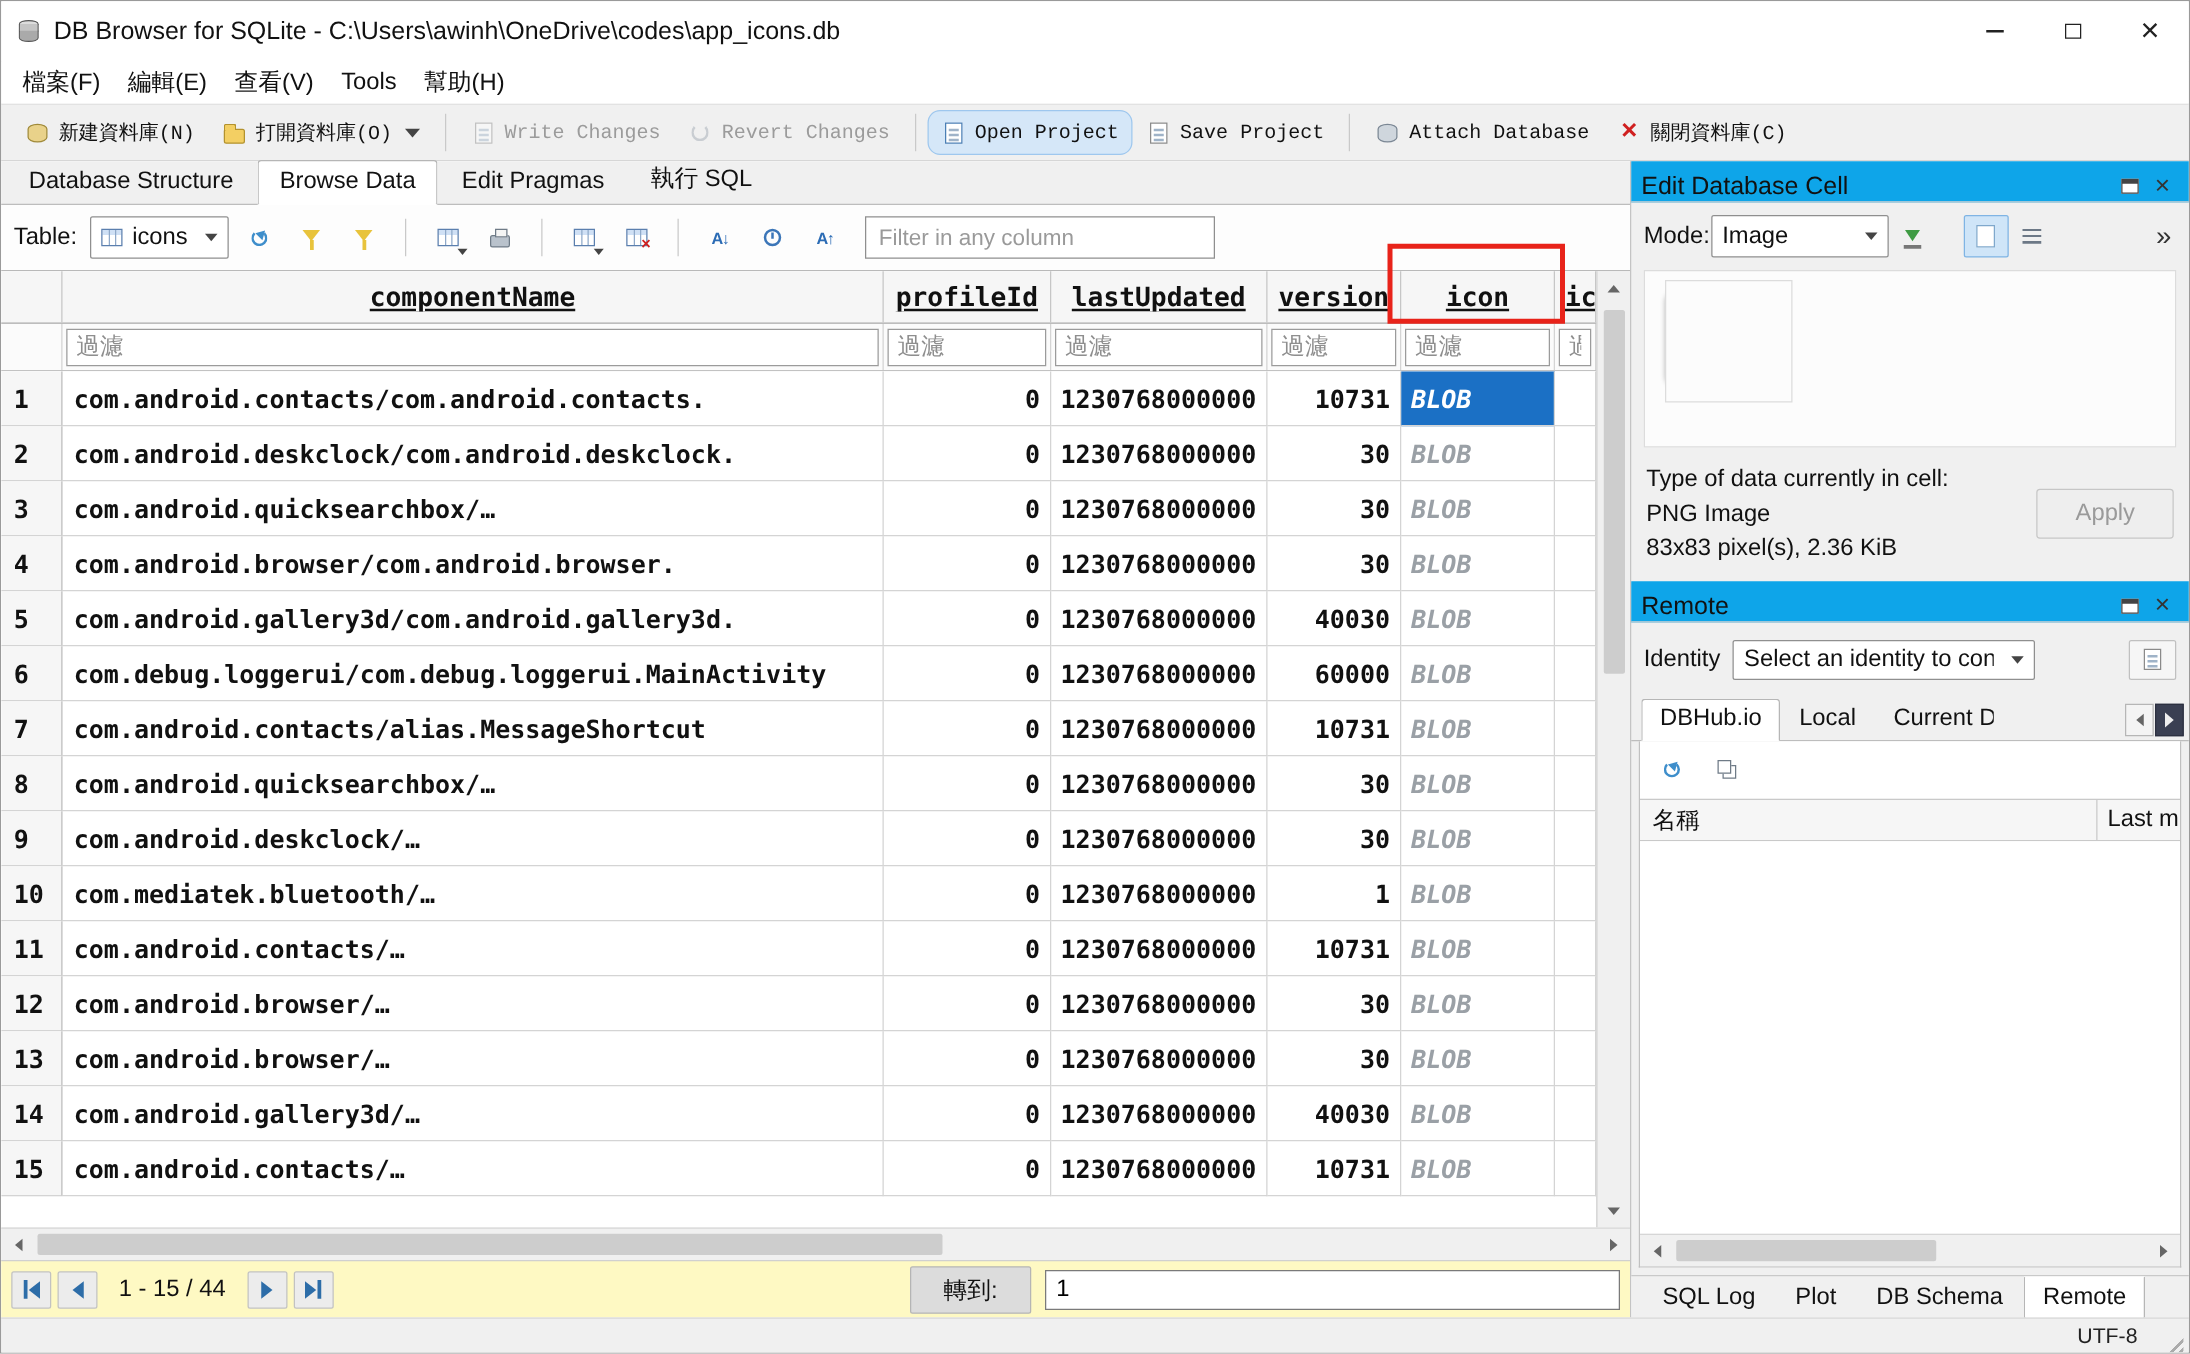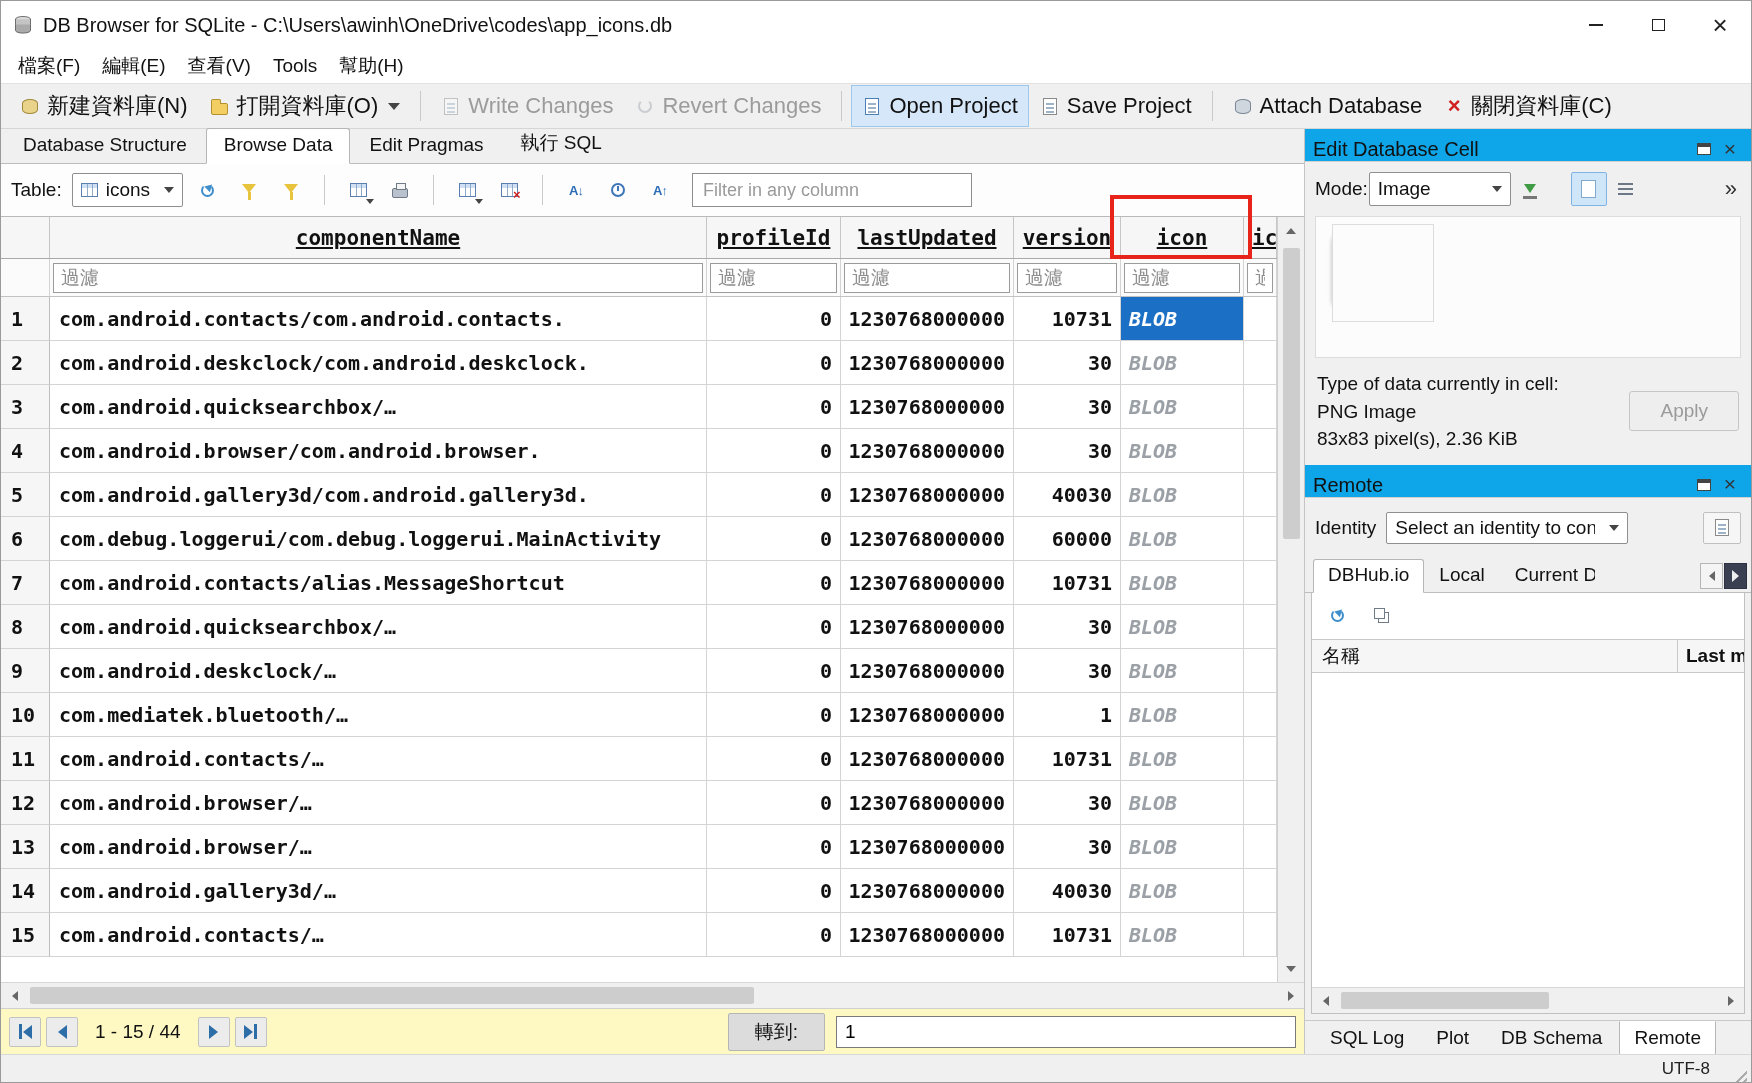--- a/index.html
+++ b/index.html
@@ -19,25 +19,25 @@
   .glyph-max { width: 13px; height: 12px; border: 1.5px solid #222; }
   .glyph-close::before { content: "×"; font-size: 26px; line-height: 1; color: #222; }
 
   
   .menubar { height: 34px; display: flex; align-items: center; background: #fff; padding-left: 6px; flex: none; }
   .menu-item { padding: 4px 11px; font-size: 19px; }
 
   
   .toolbar { height: 46px; background: #f0f0f0; border-top: 1px solid #e2e2e2; border-bottom: 1px solid #d6d6d6;
              display: flex; align-items: center; padding: 0 8px; flex: none; }
-  .tb { display: flex; align-items: center; gap: 7px; padding: 7px 10px; font-size: 22px; background: transparent;
-        border: 1px solid transparent; font-family: Liberation Sans, sans-serif; color: #111; }
+  .tb { display: flex; align-items: center; gap: 7px; padding: 7px 10px; font-size: 16px; background: transparent;
+        border: 1px solid transparent; font-family: Liberation Mono, monospace; color: #111; }
   .tb.disabled { color: #9b9b9b; }
   .tb.disabled .ic { opacity: .45; }
-  .tb.highlight { background: #d5e7f8; border-color: #9ec7ee; border-radius: 0; }
+  .tb.highlight { background: #d5e7f8; border-color: #9ec7ee; border-radius: 10px; }
   .tb-dd { width: 0; height: 0; border-left: 6px solid transparent; border-right: 6px solid transparent; border-top: 7px solid #444; margin-left: 3px; }
   .sep { width: 1px; height: 30px; background: #c9c9c9; margin: 0 9px; }
 
   
   .ic { display: inline-flex; align-items: center; justify-content: center; width: 20px; height: 20px; flex: none; }
   .mini-db { width: 16px; height: 15px; background: #cfd6dd; border: 1px solid #7b8794; border-radius: 50%/28%; position: relative; }
   .mini-db.gold { background: #e9d28a; border-color: #a08a3a; }
   .mini-doc { width: 14px; height: 17px; background: #fff; border: 1px solid #8a8a8a; position: relative; display: inline-block; }
   .mini-doc::before { content: ""; position: absolute; left: 2px; top: 4px; width: 8px; height: 2px; background: #9fb3c8; box-shadow: 0 4px 0 #9fb3c8, 0 8px 0 #9fb3c8; }
   .mini-doc.blue { border-color: #4a7fb5; }
@@ -182,21 +182,21 @@
   .rtab.active { background: #fff; border-color: #b6b6b6; border-bottom-color: #fff; border-radius: 3px 3px 0 0; }
   .rtab.cut { max-width: 96px; }
   .rtab-scroll { margin-left: auto; display: flex; gap: 1px; padding-bottom: 3px; }
   .rs-btn { width: 23px; height: 26px; display: inline-flex; align-items: center; justify-content: center; border: 1px solid #b6b6b6; background: #f4f4f4; }
   .rs-btn.dark { background: #3a3f52; border-color: #2c3040; }
 
   .remote-content { flex: 1; margin: 0 6px 6px; background: #fff; border: 1px solid #c0c0c0; border-top: none; display: flex; flex-direction: column; min-height: 0; }
   .rc-toolbar { display: flex; align-items: center; gap: 14px; padding: 8px 10px; }
   .rc-header { display: flex; height: 34px; background: #f6f6f6; border-top: 1px solid #c9c9c9; border-bottom: 1px solid #c9c9c9; font-size: 19px; }
   .rc-header .name-col { flex: 1; display: flex; align-items: center; padding-left: 10px; border-right: 1px solid #c9c9c9; }
-  .rc-header .last-col { width: 66px; display: flex; align-items: center; padding-left: 8px; overflow: hidden; white-space: nowrap; font-weight: bold; }
+  .rc-header .last-col { width: 66px; display: flex; align-items: center; padding-left: 8px; overflow: hidden; white-space: nowrap; }
   .rc-body { flex: 1; background: #fff; }
 
   .bottom-tabs { height: 34px; display: flex; align-items: flex-start; padding-left: 10px; gap: 2px; flex: none; border-top: 1px solid #c9c9c9; background: #f0f0f0; }
   .btab { padding: 5px 14px 6px; font-size: 19px; border: 1px solid transparent; }
   .btab.active { background: #fff; border-color: #b6b6b6; border-top-color: #fff; border-radius: 0 0 3px 3px; }
 
   
   .statusbar { height: 28px; background: #f0f0f0; border-top: 1px solid #d8d8d8; display: flex; align-items: center; justify-content: flex-end; gap: 8px; padding-right: 4px; flex: none; }
   .status-enc { font-size: 17px; color: #222; margin-right: 14px; }
   .grip { width: 15px; height: 15px; align-self: flex-end; background: repeating-linear-gradient(135deg, transparent 0 3px, #ababab 3px 5px); clip-path: polygon(100% 0, 100% 100%, 0 100%); }

